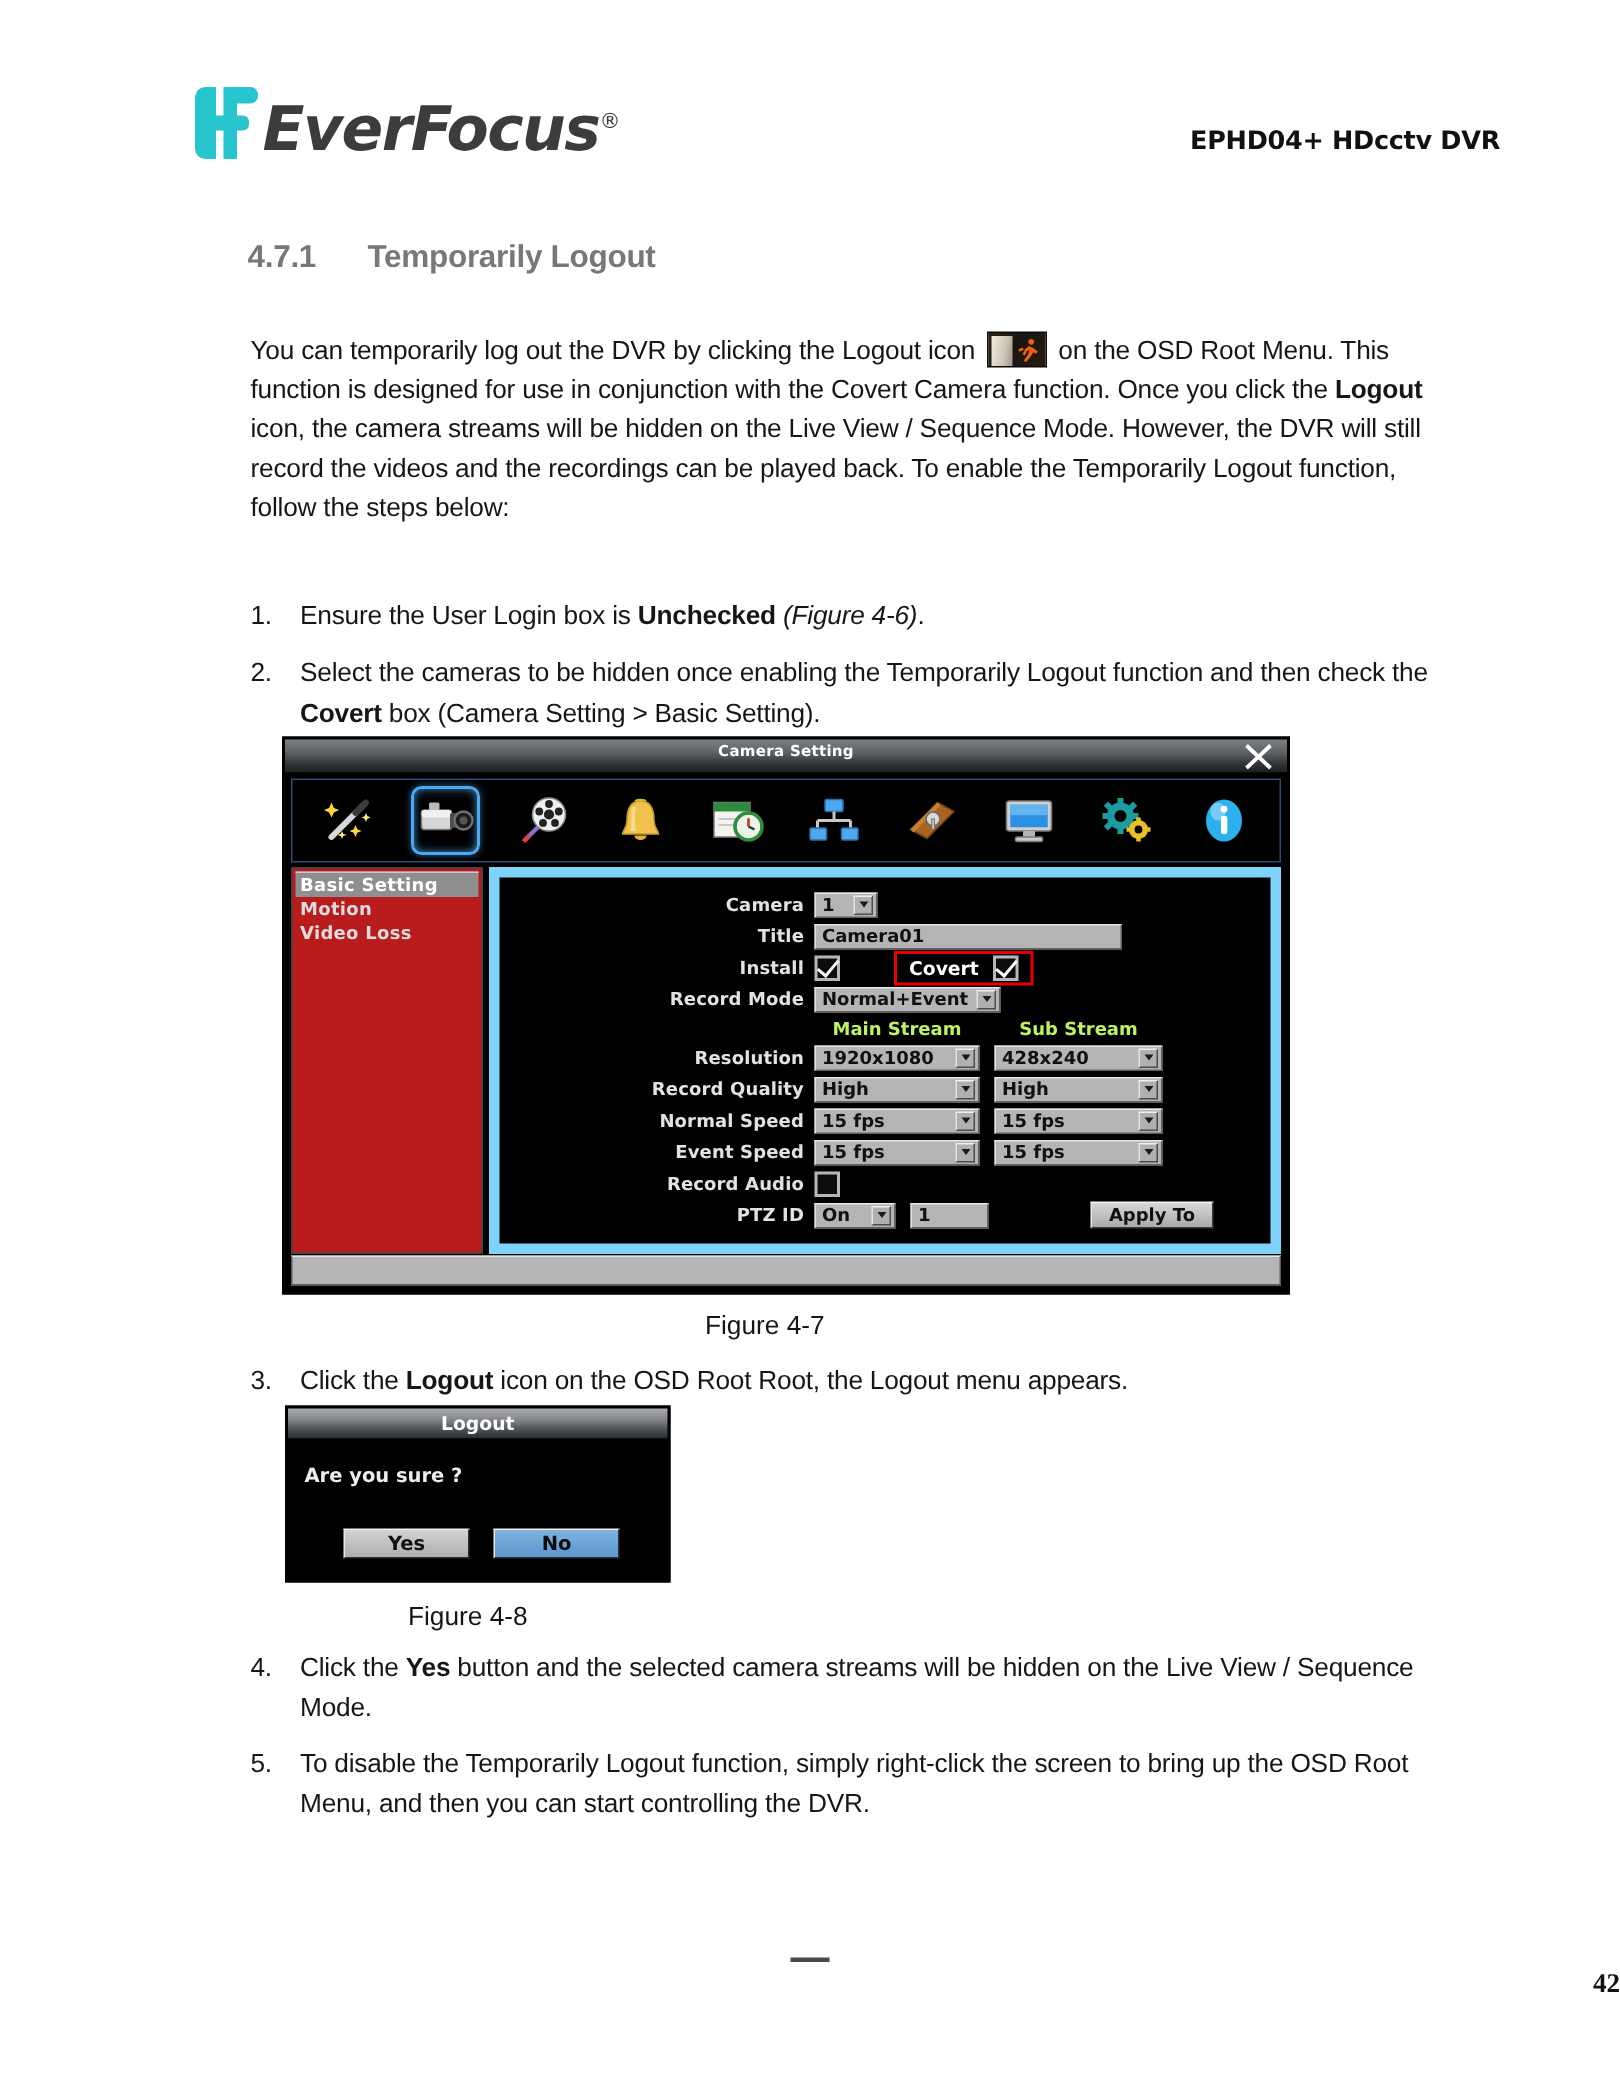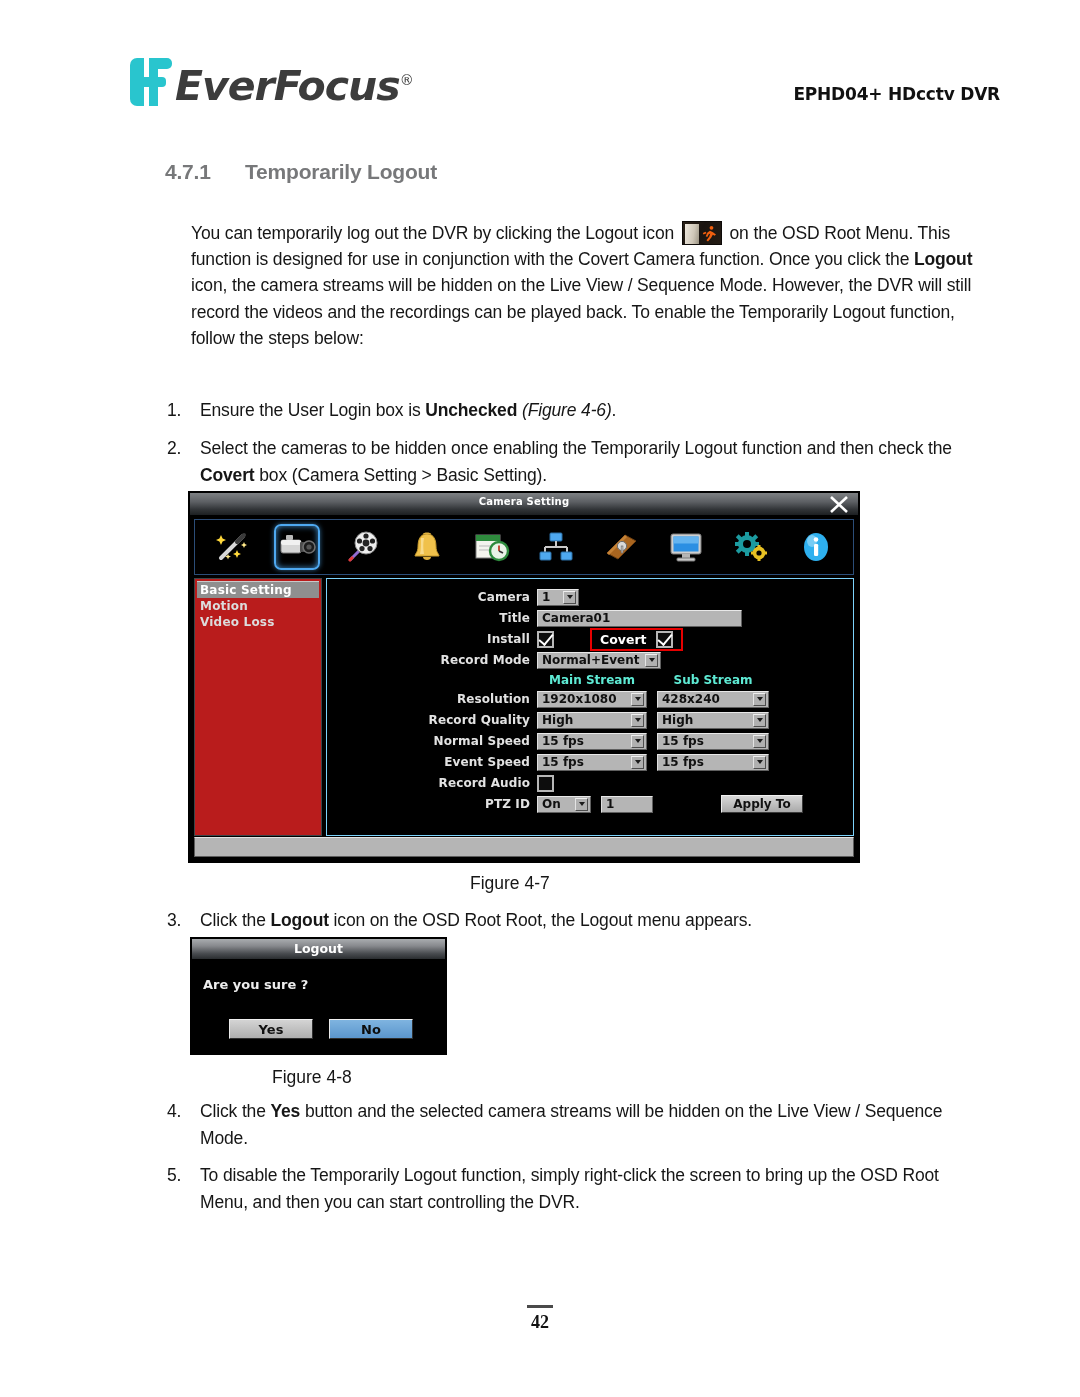--- a/index.html
+++ b/index.html
@@ -104,21 +104,20 @@
 
   .para {
     position: absolute;
     left: 167px;
     width: 810px;
     font-size: 17.5px;
     line-height: 26.2px;
     color: #161616;
     text-align: left;
     letter-spacing: -0.15px;
-    margin-left: 24px;
   }
   .para.intro { top: 220px; }
 
   .inline-logout-icon {
     display: inline-block;
     width: 40px; height: 24px;
     vertical-align: -6px;
     margin: 0 3px;
     position: relative;
     background: linear-gradient(120deg,#2a2118 0%, #1a1410 45%, #241c14 100%);
@@ -248,21 +247,21 @@
     letter-spacing: .2px;
   }
   .side-item.active {
     background: #8f8f8f;
     color: #ffffff;
     border-top: 1px solid #c9c9c9;
   }
   .cam-form {
     flex: 1;
     background: #000;
-    border: 1px solid #7dd3fc;
+    border: 7px solid #7dd3fc;
     padding: 8px 10px 4px 10px;
     position: relative;
   }
   .frow {
     display: flex;
     align-items: center;
     height: 20px;
     margin-bottom: 1px;
   }
   .flabel {
@@ -354,21 +353,21 @@
     color: #ffffff;
   }
   .stream-head {
     display: flex;
     margin-top: 3px;
     margin-bottom: 2px;
   }
   .stream-head .sh {
     font-size: 12px;
     font-weight: bold;
-    color: #5eead4;
+    color: #bef264;
     text-align: center;
   }
   .col-main { width: 110px; }
   .col-sub  { width: 112px; }
   .gap-col  { width: 10px; }
   .btn {
     height: 18px;
     min-width: 82px;
     background: linear-gradient(to bottom,#d8d8d8,#a9a9a9);
     border: 1px solid #3a3a3a;
@@ -440,21 +439,21 @@
     border-left-color: #eaeaea;
   }
   .lbtn.gray { background: linear-gradient(to bottom,#d4d4d4,#aeaeae); }
   .lbtn.blue { background: linear-gradient(to bottom,#7fb4e0,#5b96cd); color:#0d0d0d; }
 
   
   .footer {
     position: absolute;
     left: 0; top: 1305px;
     width: 1080px;
-    text-align: center;
+    text-align: right;
   }
   .footer .rule {
     width: 26px; height: 3px;
     background: #4a4a4a;
     margin: 0 auto 4px auto;
   }
   .footer .pageno {
     font-family: "Liberation Serif", serif;
     font-size: 18px;
     font-weight: bold;

